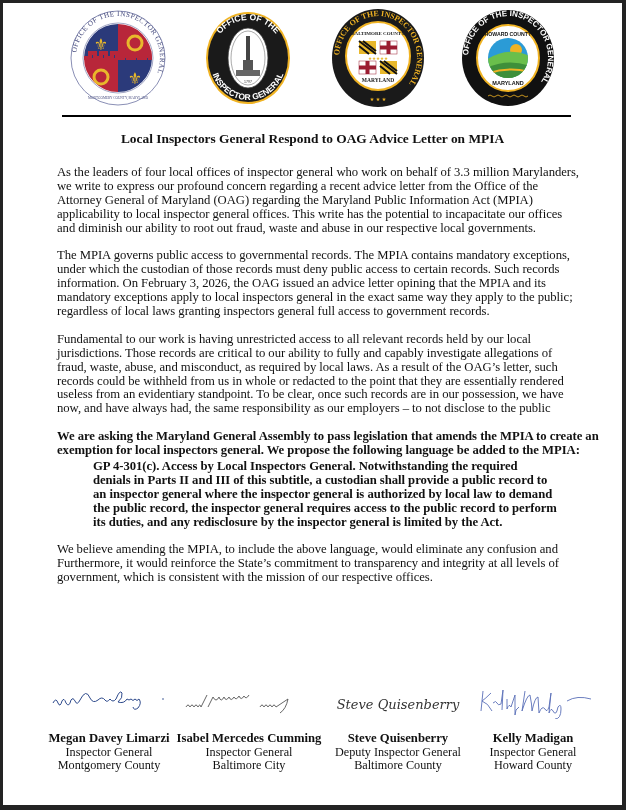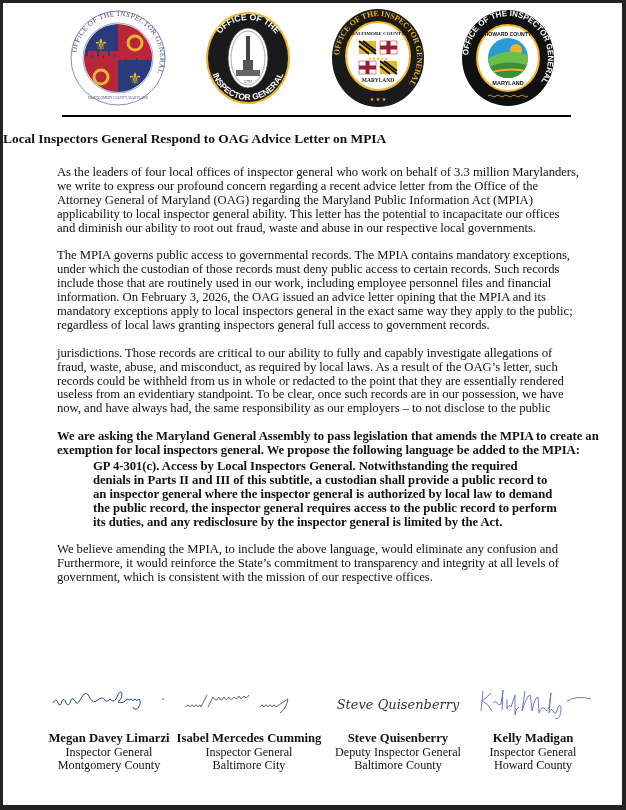--- a/index.html
+++ b/index.html
@@ -29,21 +29,21 @@
     .logo svg { width: 100%; height: 100%; display: block; }
     .divider {
       position: absolute;
       left: 59px; top: 112px;
       width: 509px; height: 2px;
       background: #000;
     }
     .title {
       position: absolute;
       left: 0; top: 128px; width: 619px;
-      text-align: left;
+      text-align: center;
       font-weight: bold;
       font-size: 13.4px;
     }
     .body-text {
       position: absolute;
       left: 54px; top: 163px;
       width: 520px;
       font-size: 12.7px;
       line-height: 13.9px;
       letter-spacing: -0.05px;
@@ -181,32 +181,32 @@
 
   <div class="divider"></div>
 
   <div class="title">Local Inspectors General Respond to OAG Advice Letter on MPIA</div>
 
   <div class="body-text">
     <p class="para">
       <span class="line">As the leaders of four local offices of inspector general who work on behalf of 3.3 million Marylanders,</span>
       <span class="line">we write to express our profound concern regarding a recent advice letter from the Office of the</span>
       <span class="line">Attorney General of Maryland (OAG) regarding the Maryland Public Information Act (MPIA)</span>
-      <span class="line">applicability to local inspector general ability. This letter has the potential to incapacitate our offices</span>
+      <span class="line">applicability to local inspector general offices. This write has the potential to incapacitate our offices</span>
       <span class="line">and diminish our ability to root out fraud, waste and abuse in our respective local governments.</span>
     </p>
     <p class="para">
       <span class="line">The MPIA governs public access to governmental records. The MPIA contains mandatory exceptions,</span>
       <span class="line">under which the custodian of those records must deny public access to certain records. Such records</span>
-      <span class="line">include those that are routinely used in our work, including employee personnel files and financial</span>
       <span class="line">information. On February 3, 2026, the OAG issued an advice letter opining that the MPIA and its</span>
       <span class="line">mandatory exceptions apply to local inspectors general in the exact same way they apply to the public;</span>
       <span class="line">regardless of local laws granting inspectors general full access to government records.</span>
     </p>
     <p class="para">
+      <span class="line">Fundamental to our work is having unrestricted access to all relevant records held by our local</span>
       <span class="line">jurisdictions. Those records are critical to our ability to fully and capably investigate allegations of</span>
       <span class="line">fraud, waste, abuse, and misconduct, as required by local laws. As a result of the OAG’s letter, such</span>
       <span class="line">records could be withheld from us in whole or redacted to the point that they are essentially rendered</span>
       <span class="line">useless from an evidentiary standpoint. To be clear, once such records are in our possession, we have</span>
       <span class="line">now, and have always had, the same responsibility as our employers – to not disclose to the public</span>
     </p>
     <p class="para" style="margin-bottom:2px;font-weight:bold;">
       <span class="line">We are asking the Maryland General Assembly to pass legislation that amends the MPIA to create an</span>
       <span class="line">exemption for local inspectors general. We propose the following language be added to the MPIA:</span>
     </p>

